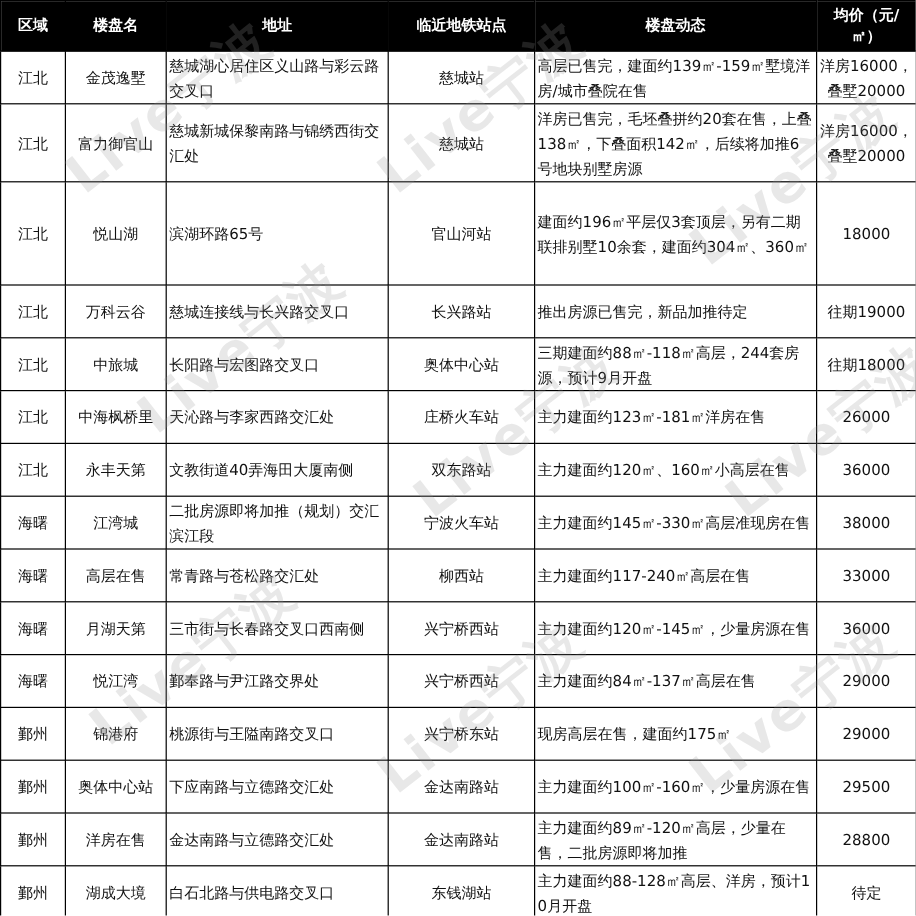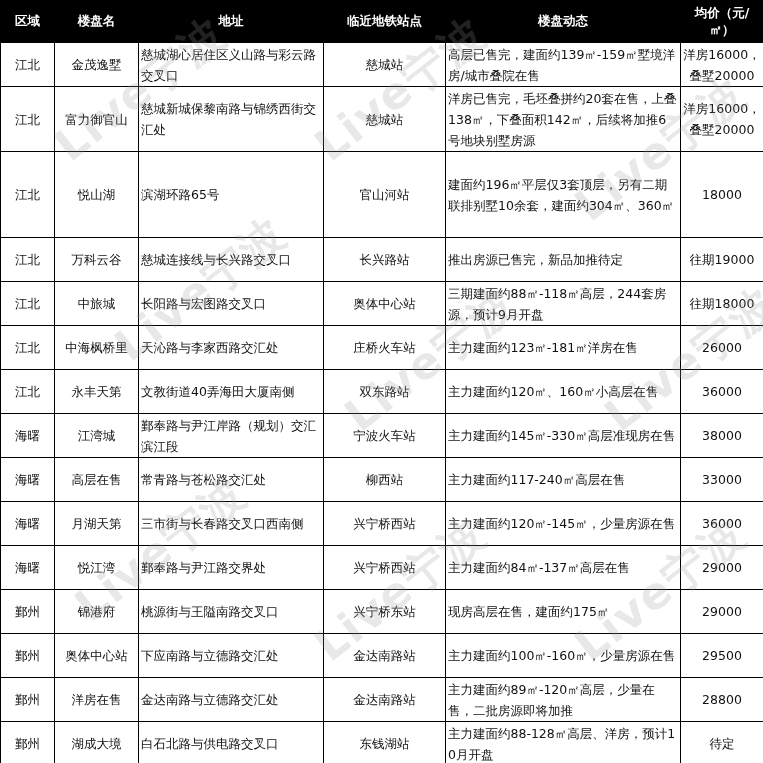--- a/index.html
+++ b/index.html
@@ -98,21 +98,21 @@
         <td class="center">江北</td>
         <td class="center">永丰天第</td>
         <td class="left">文教街道40弄海田大厦南侧</td>
         <td class="center">双东路站</td>
         <td class="left">主力建面约120㎡、160㎡小高层在售</td>
         <td class="center">36000</td>
       </tr>
       <tr style="height: 44px;">
         <td class="center">海曙</td>
         <td class="center">江湾城</td>
-        <td class="left">鄞奉路与尹江岸路（规划）交汇滨江段</td>
+        <td class="left">二批房源即将加推（规划）交汇滨江段</td>
         <td class="center">宁波火车站</td>
         <td class="left">主力建面约145㎡-330㎡高层准现房在售</td>
         <td class="center">38000</td>
       </tr>
       <tr style="height: 44px;">
         <td class="center">海曙</td>
         <td class="center">高层在售</td>
         <td class="left">常青路与苍松路交汇处</td>
         <td class="center">柳西站</td>
         <td class="left">主力建面约117-240㎡高层在售</td>

